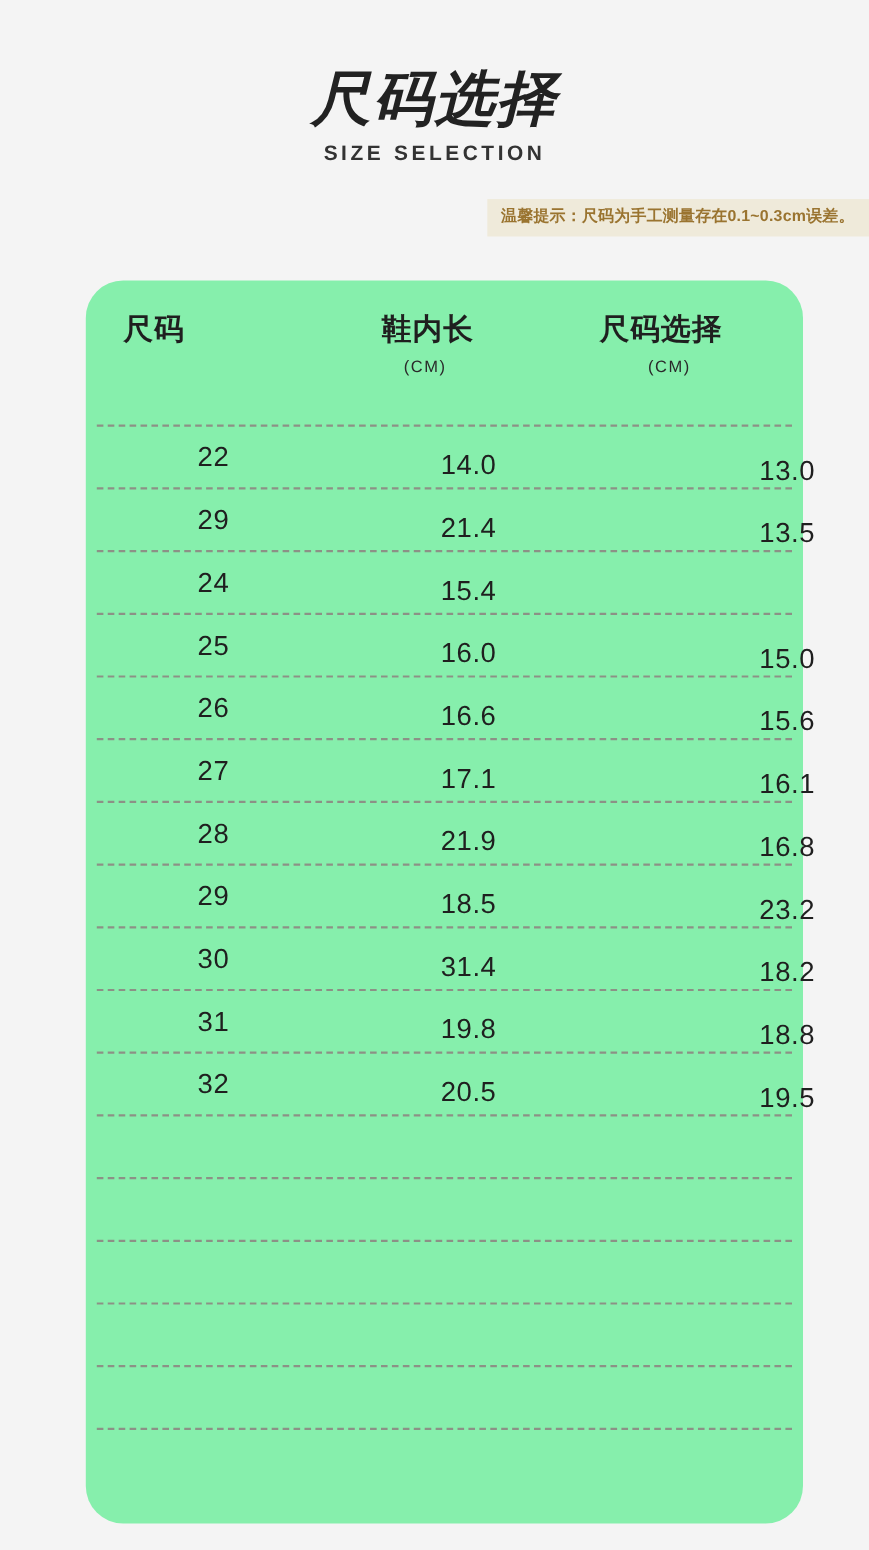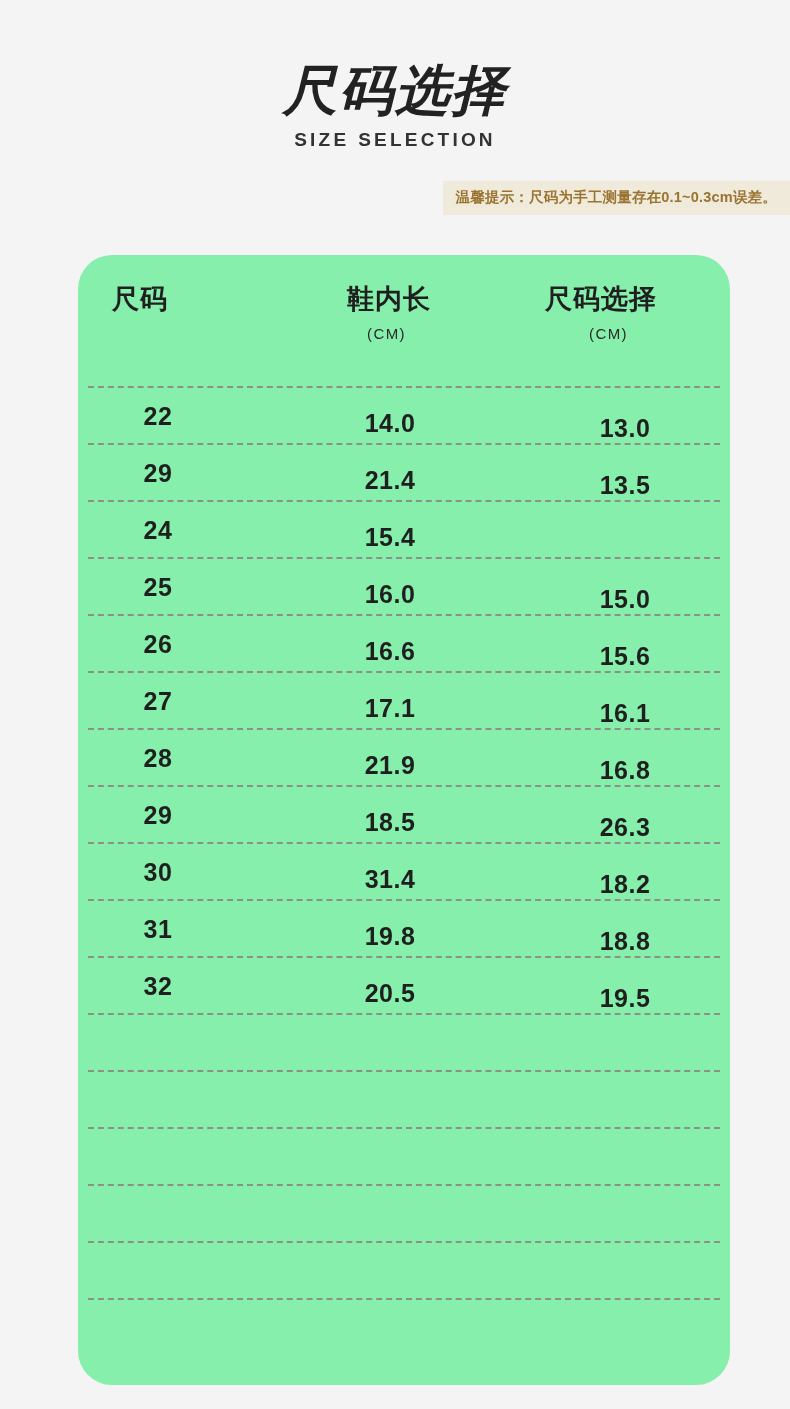--- a/index.html
+++ b/index.html
@@ -76,27 +76,28 @@
     height:0; border-top:2px dashed #8d8d84;
     margin:0 10px 0 10px;
     opacity:.95;
   }
   .row {
     position:relative;
     height:55px;
   }
   .cell {
     position:absolute;
-    font-size:25px; font-weight:700; color:#1f1f1f;
+    font-size:25px; font-weight:400; color:#1f1f1f;
     letter-spacing:0.5px;
     white-space:nowrap;
+    margin-left:36px;
   }
   .c-size  { left:0;   width:160px; text-align:center; top:14px; }
   .c-inner { left:232px; width:160px; text-align:center; top:21px; }
-  .c-foot  { left:467px; width:160px; text-align:center; top:26px; }
+  .c-foot  { left:467px; width:160px; text-align:right; top:26px; }
   .row-empty { height:55px; }
 </style>
 </head>
 <body>
 
 <div class="page">
 
   <div class="header">
     <div class="title-cn">尺码选择</div>
     <div class="title-en">SIZE<span class="sp"></span>SELECTION</div>
@@ -155,21 +156,21 @@
         <div class="divider"></div>
         <div class="row">
           <div class="cell c-size">28</div>
           <div class="cell c-inner">21.9</div>
           <div class="cell c-foot">16.8</div>
         </div>
         <div class="divider"></div>
         <div class="row">
           <div class="cell c-size">29</div>
           <div class="cell c-inner">18.5</div>
-          <div class="cell c-foot">26.3</div>
+          <div class="cell c-foot">23.2</div>
         </div>
         <div class="divider"></div>
         <div class="row">
           <div class="cell c-size">30</div>
           <div class="cell c-inner">31.4</div>
           <div class="cell c-foot">18.2</div>
         </div>
         <div class="divider"></div>
         <div class="row">
           <div class="cell c-size">31</div>

